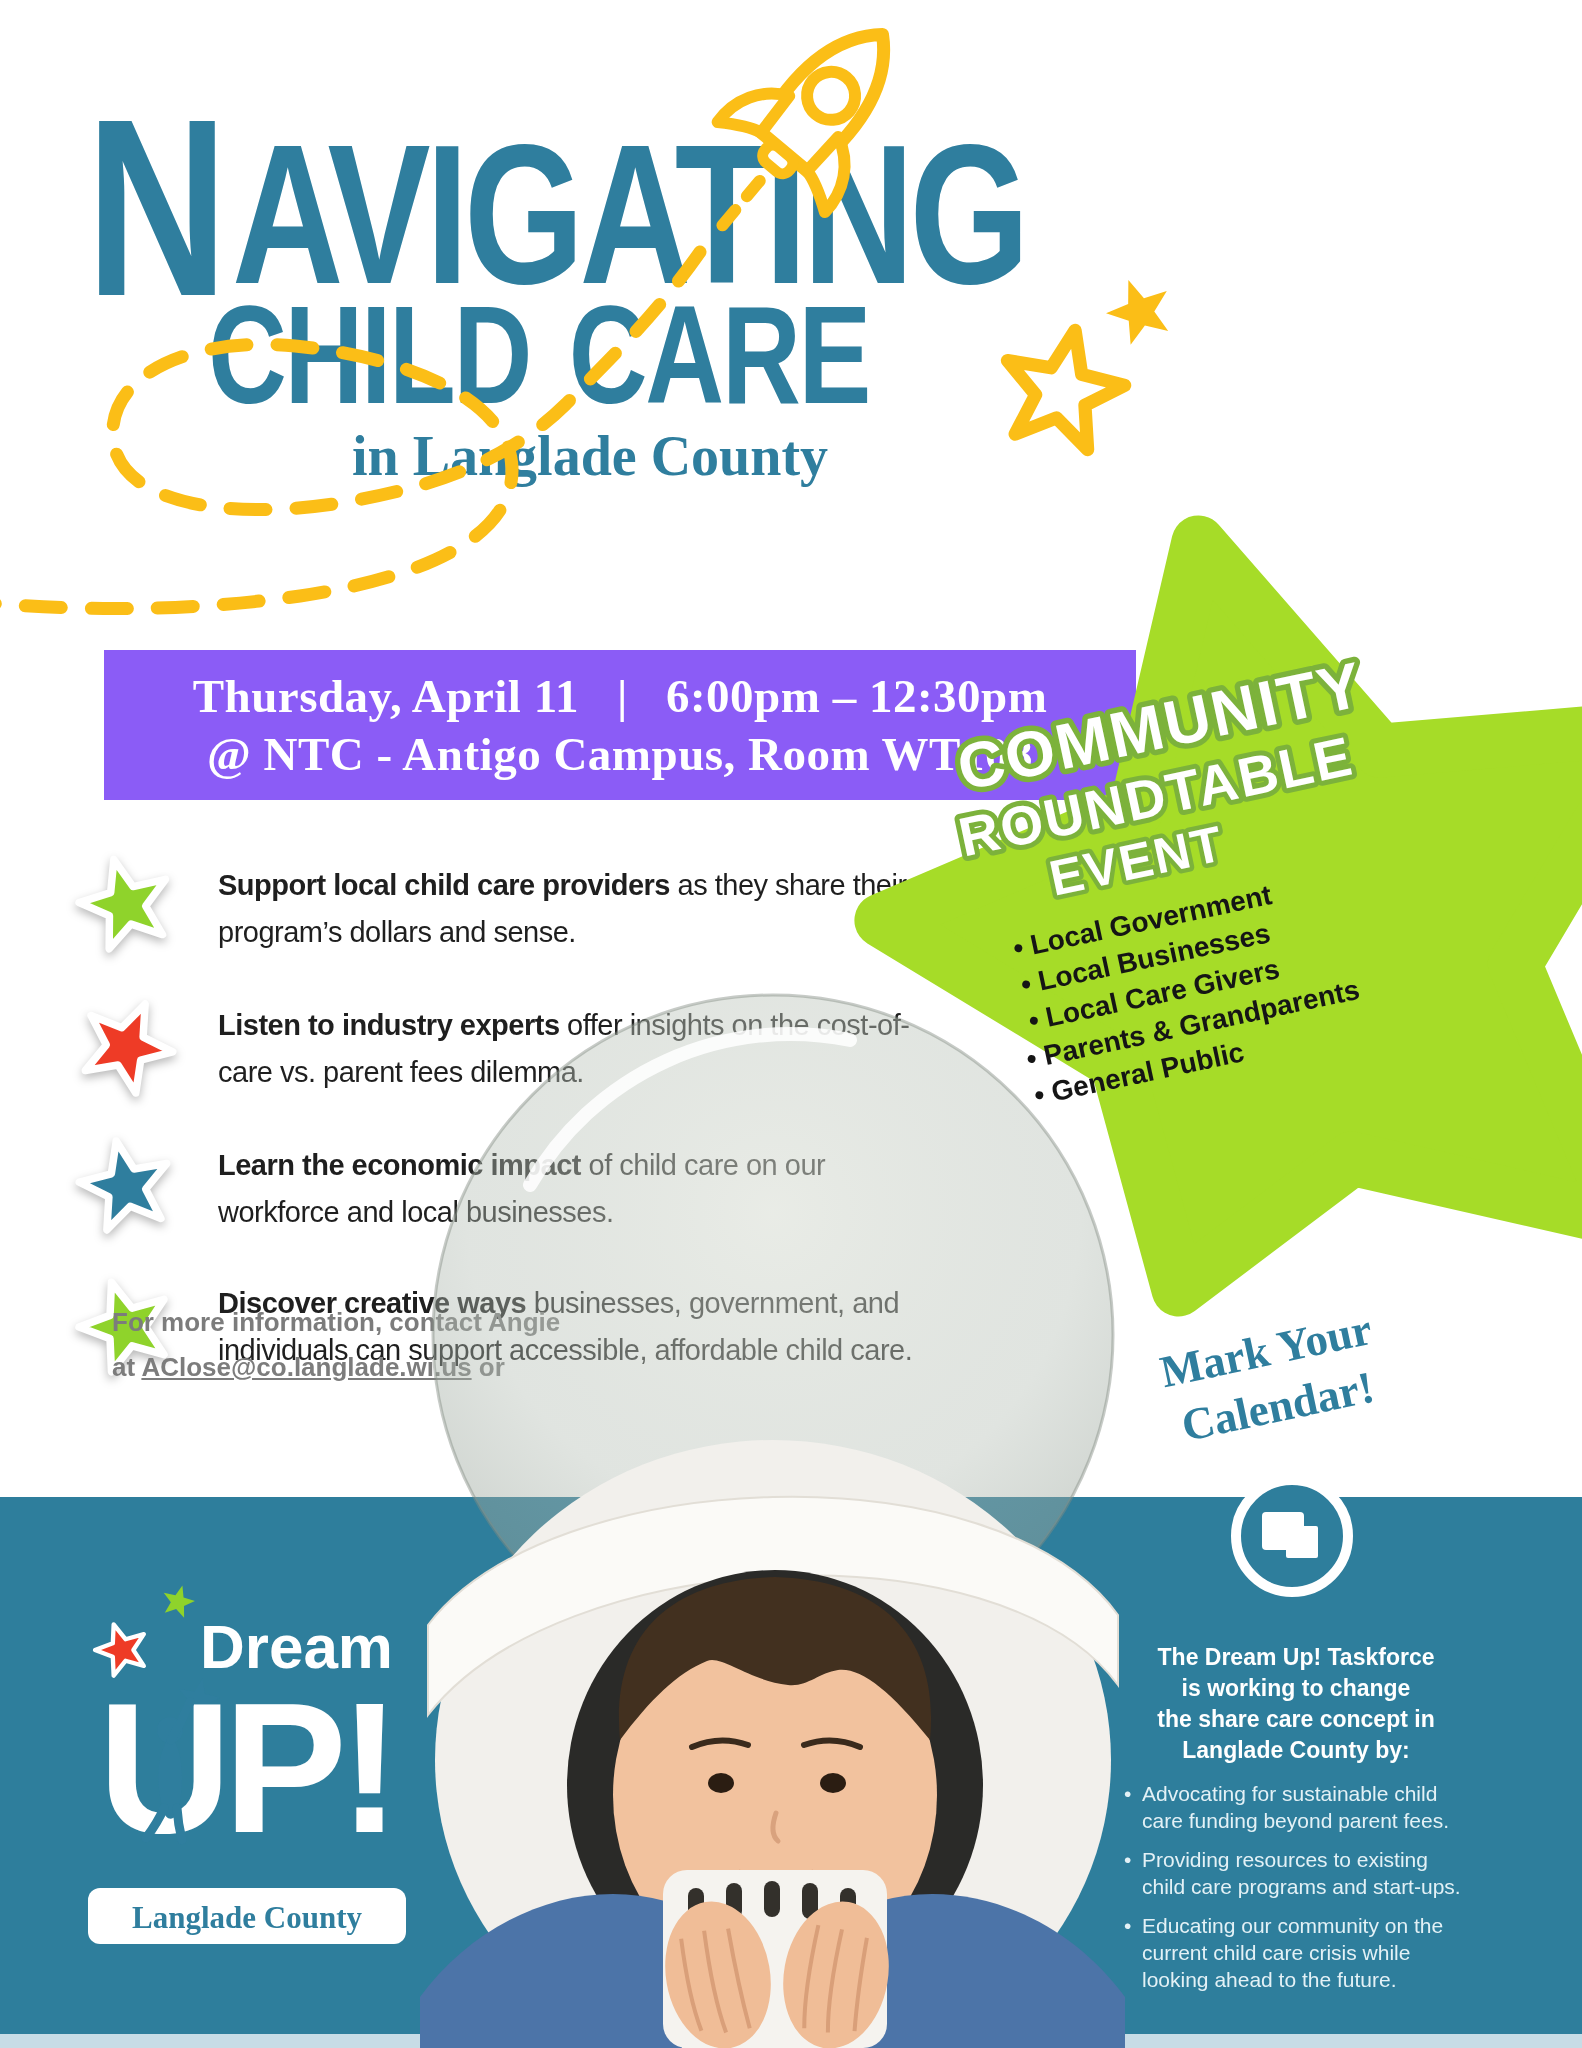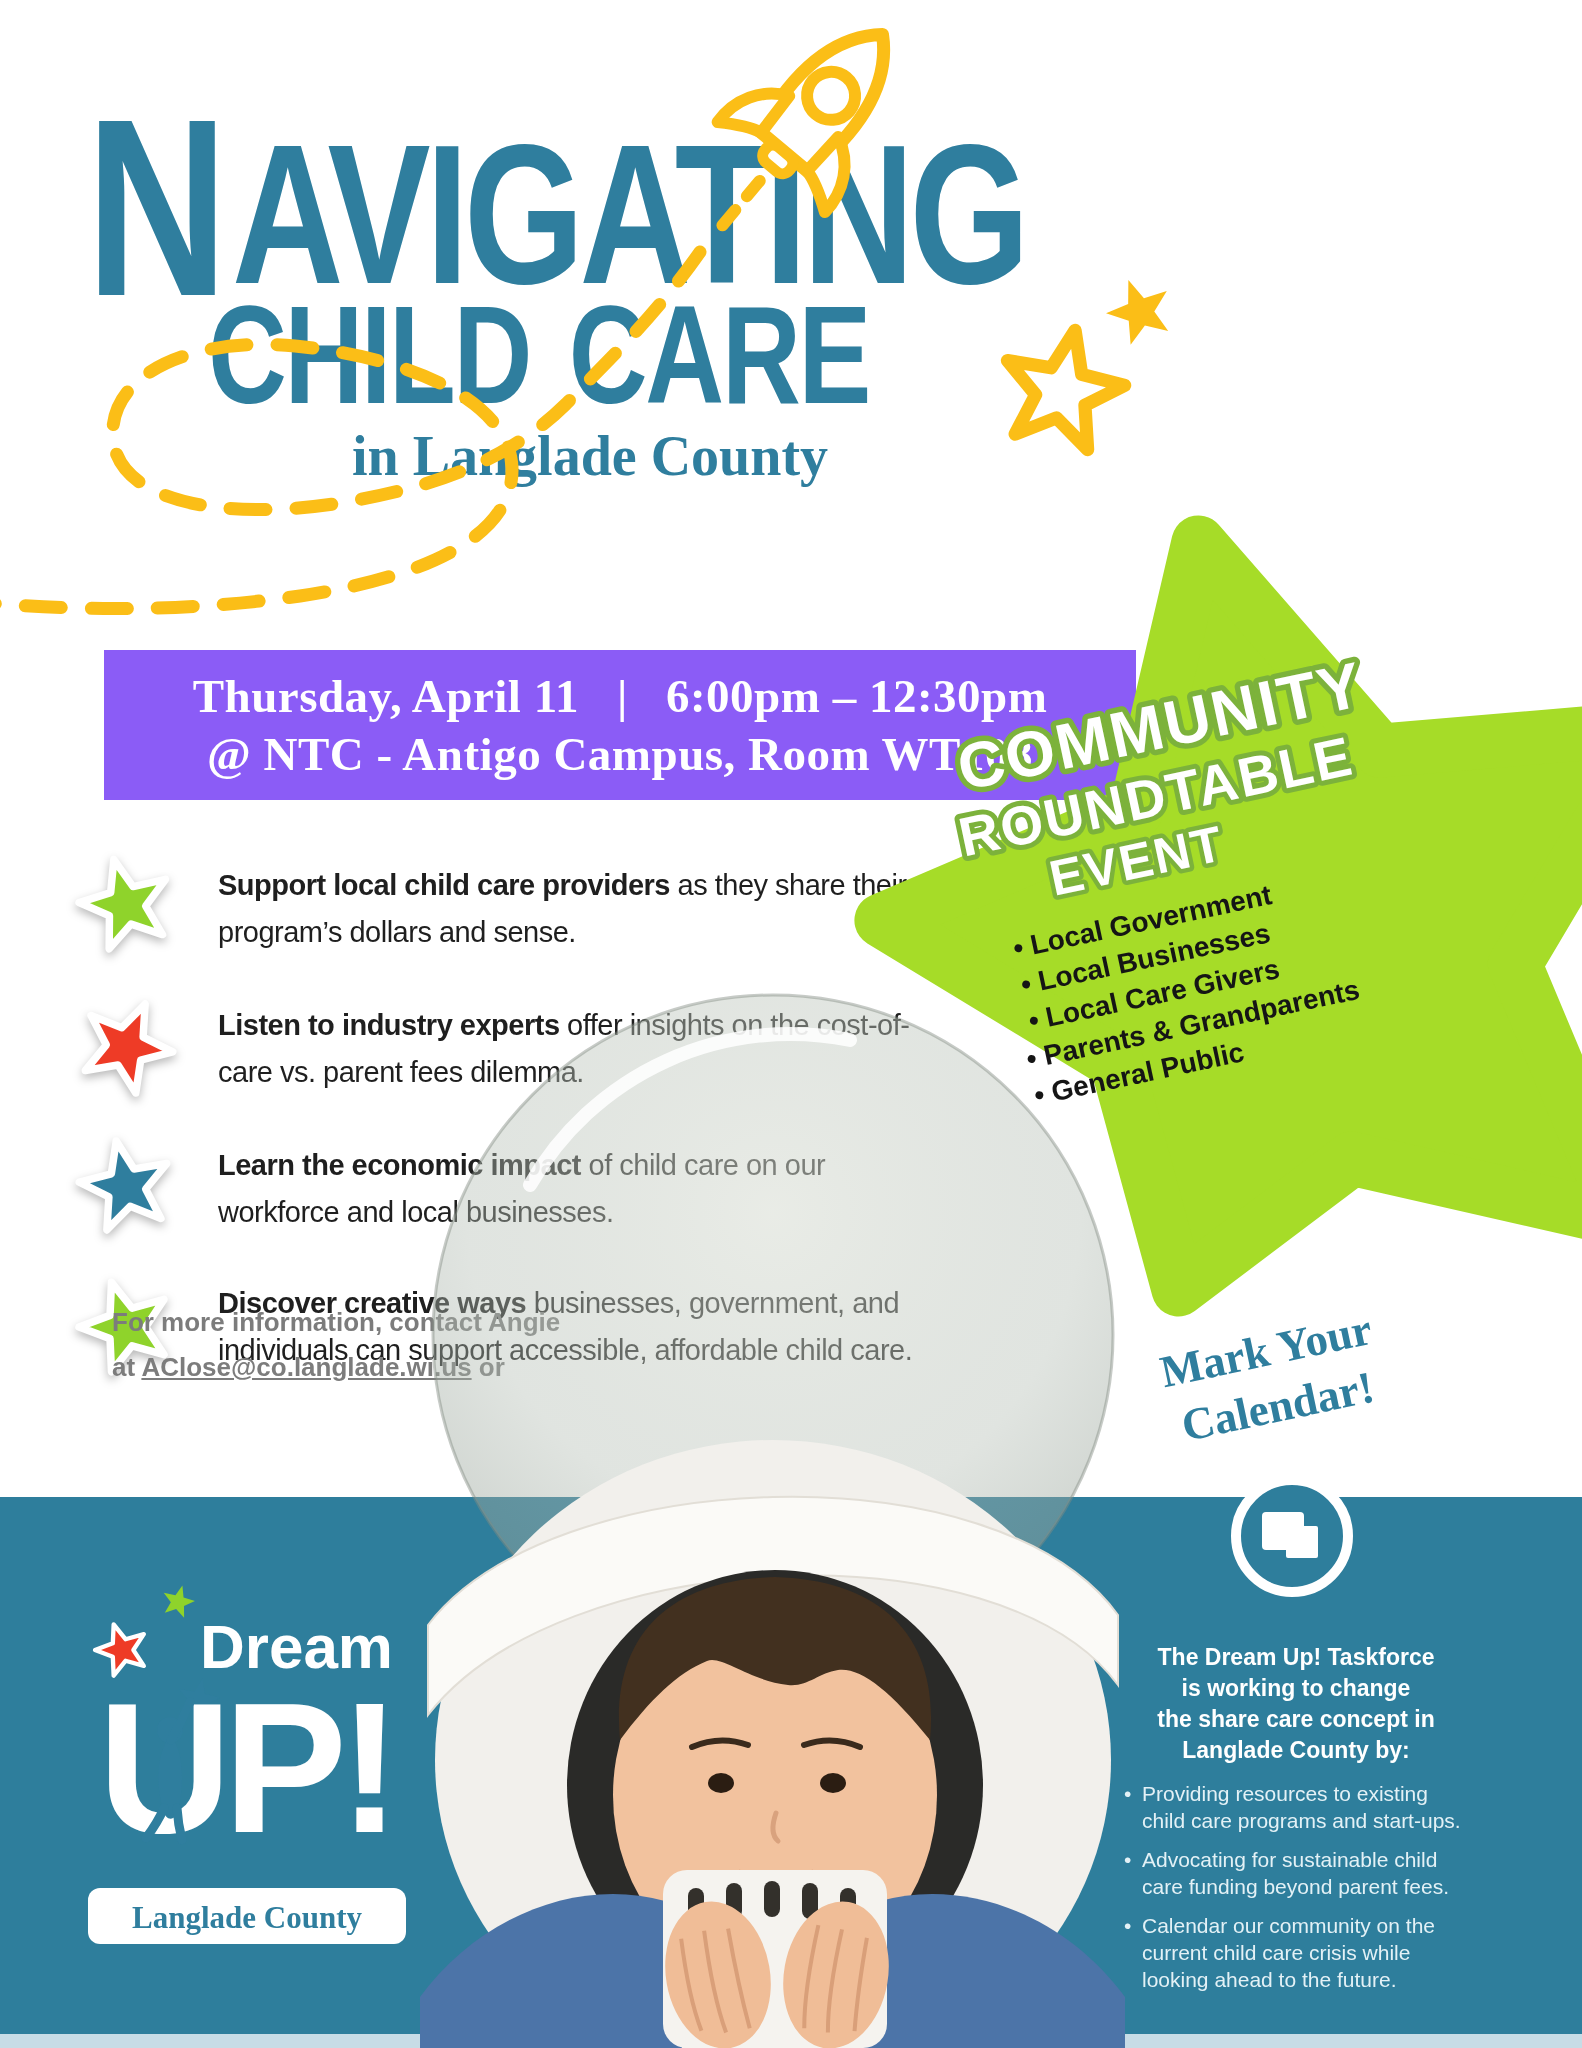--- a/index.html
+++ b/index.html
@@ -159,23 +159,23 @@
   </svg>
 
   <div class="f-col">
     <div class="f-head">
       <div>The Dream Up! Taskforce</div>
       <div>is working to change</div>
       <div>the share care concept in</div>
       <div>Langlade County by:</div>
     </div>
     <div class="f-items">
+      <div class="f-item">Advocating for sustainable child care funding beyond parent fees.</div>
       <div class="f-item">Providing resources to existing child care programs and start-ups.</div>
-      <div class="f-item">Advocating for sustainable child care funding beyond parent fees.</div>
-      <div class="f-item">Calendar our community on the current child care crisis while looking ahead to the future.</div>
+      <div class="f-item">Educating our community on the current child care crisis while looking ahead to the future.</div>
     </div>
   </div>
 
   <svg style="position:absolute;left:420px;top:985px" width="705" height="1063" viewBox="0 0 705 1063">
     <defs>
       <radialGradient id="glass" cx="50%" cy="32%" r="75%">
         <stop offset="0%" stop-color="rgba(215,220,210,0.55)"></stop>
         <stop offset="60%" stop-color="rgba(178,188,178,0.40)"></stop>
         <stop offset="100%" stop-color="rgba(140,152,142,0.50)"></stop>
       </radialGradient>

